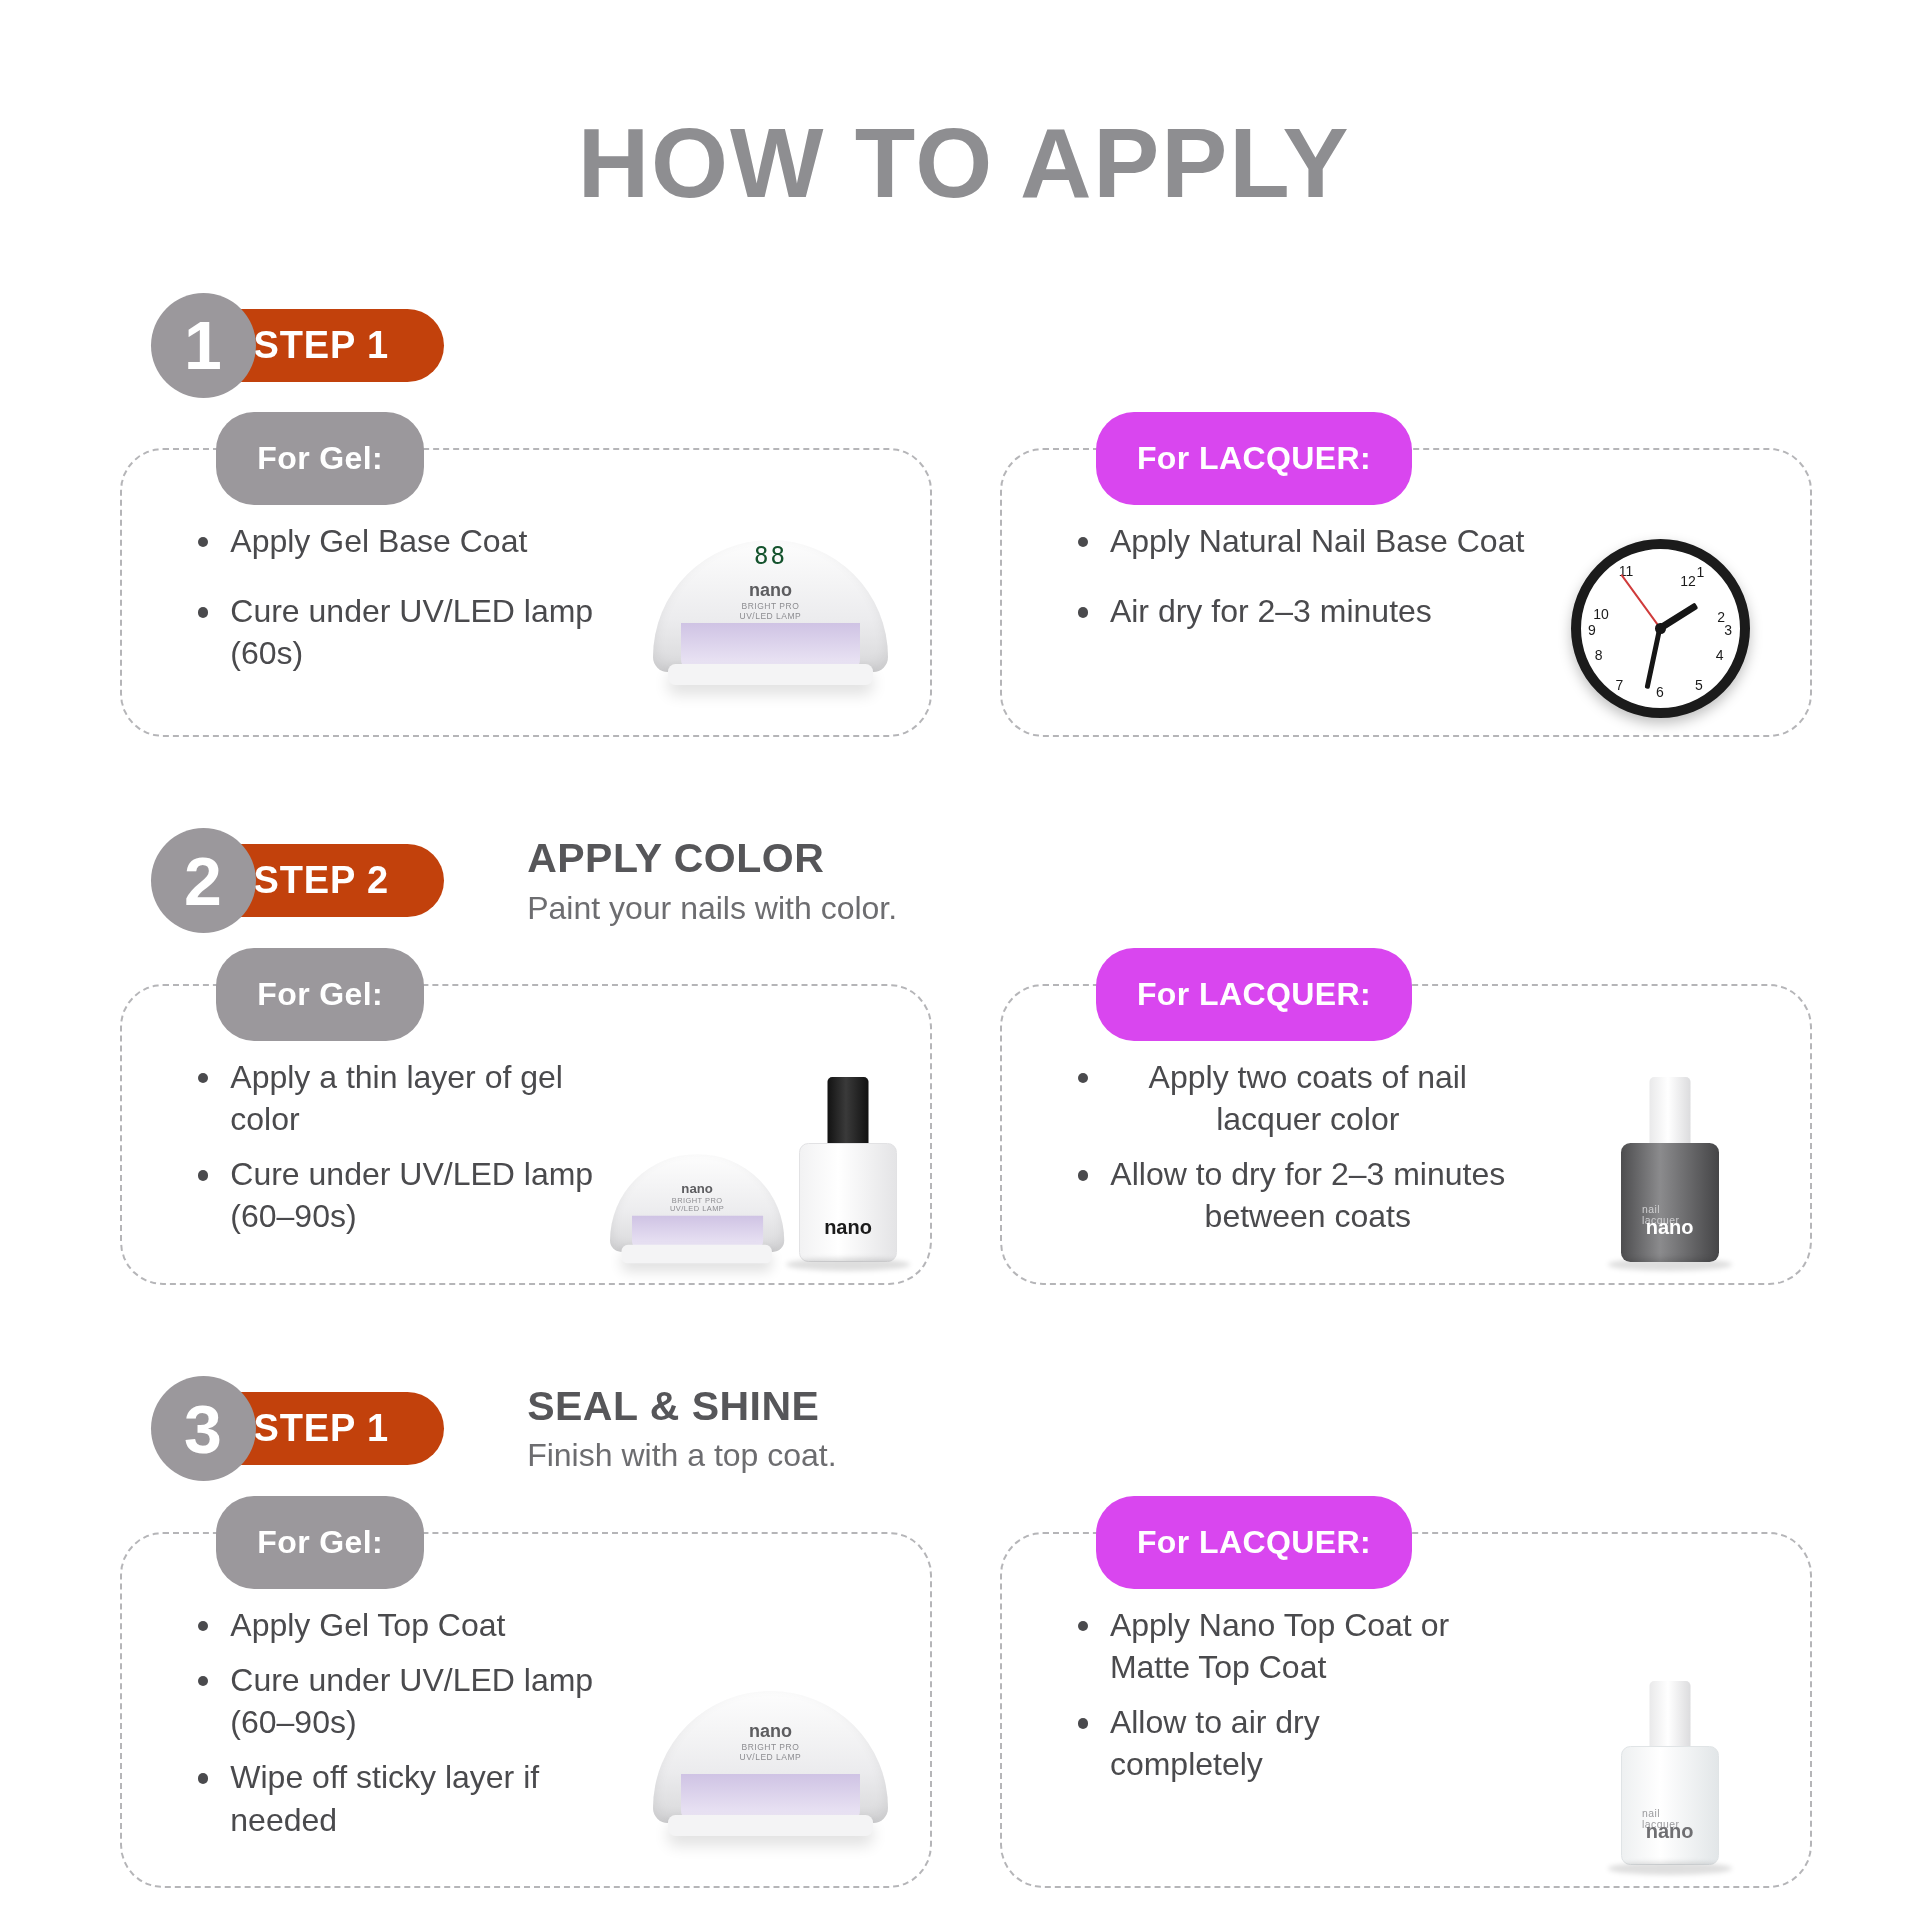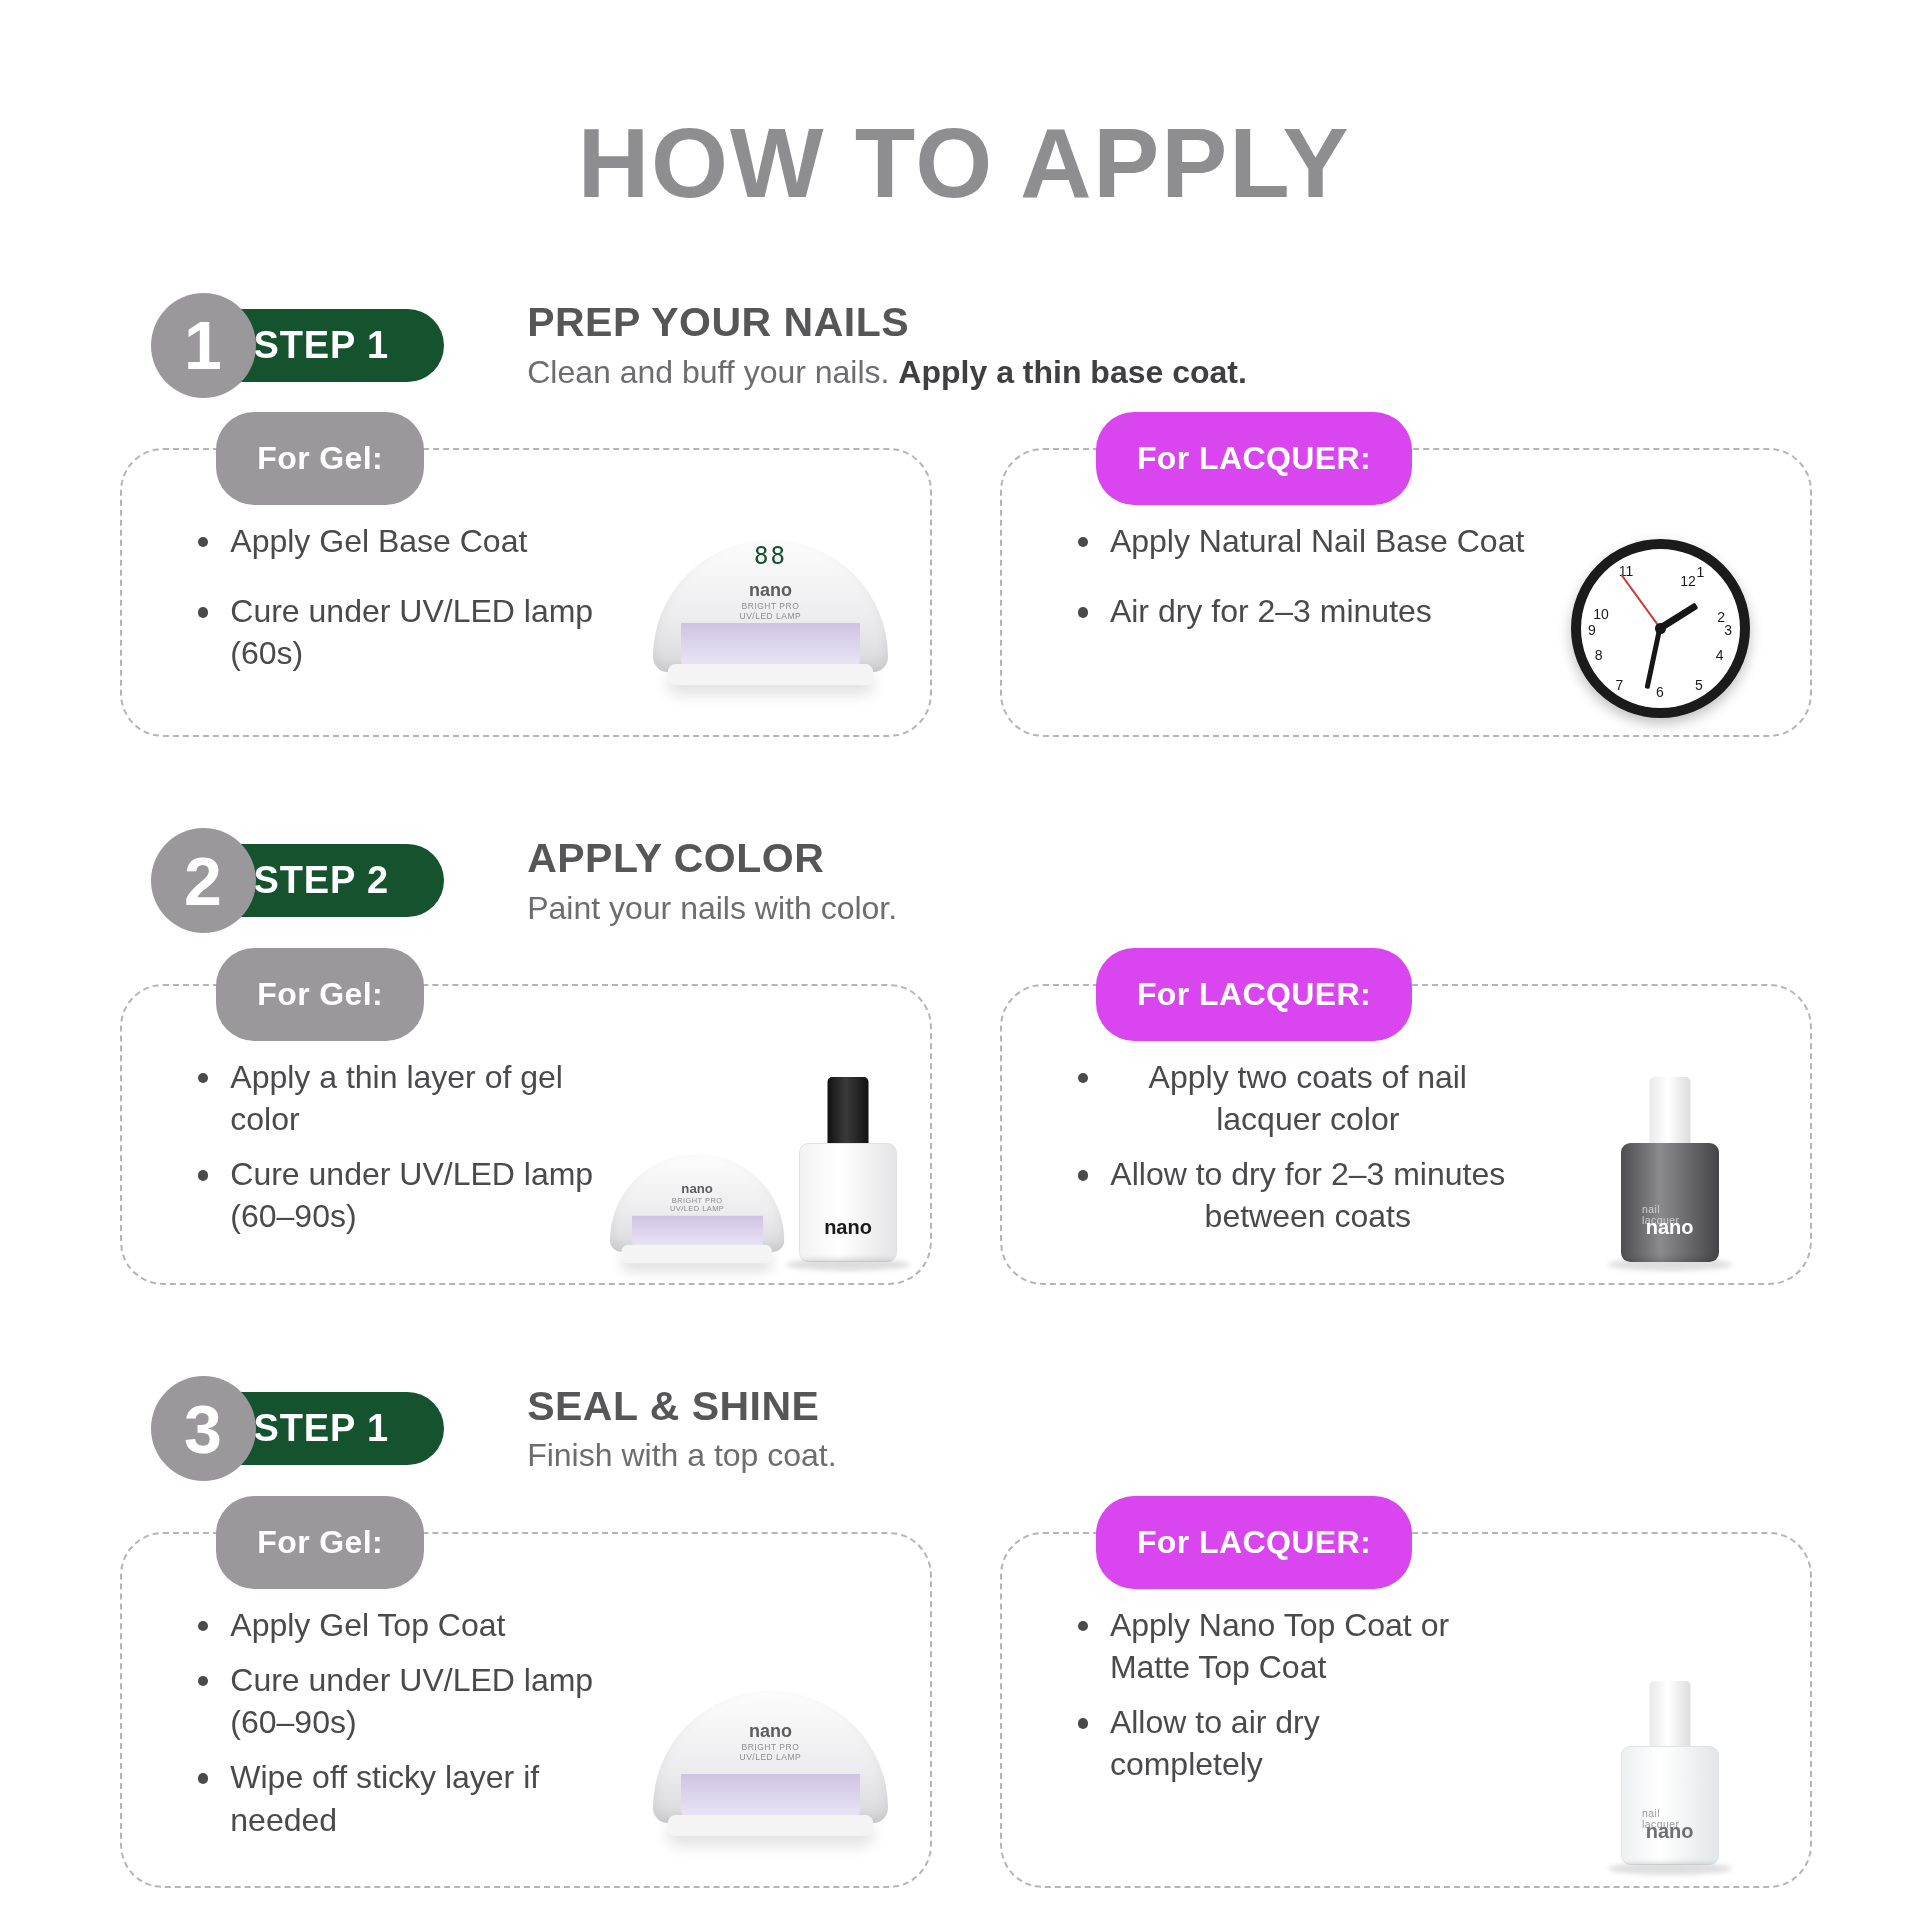--- a/index.html
+++ b/index.html
@@ -50,21 +50,21 @@
     font-weight: bold;
     display: flex;
     align-items: center;
     justify-content: center;
     flex: 0 0 auto;
     z-index: 3;
     position: relative;
     left: 34px;
   }
   .step-pill {
-    background: #14532d;
+    background: #c2410c;
     color: #ffffff;
     font-size: 38px;
     font-weight: bold;
     letter-spacing: 0.9px;
     height: 73px;
     border-radius: 38px;
     display: flex;
     align-items: center;
     padding: 0 55px 0 102px;
     margin-left: -70px;
@@ -237,24 +237,20 @@
 <body>
 
 <div class="page">
 
   <div class="title">HOW TO APPLY</div>
 
   <div class="step" style="margin-top:81px;">
     <div class="step-header">
       <div class="step-number-circle">1</div>
       <div class="step-pill">STEP 1</div>
-      <div class="step-text">
-        <div class="step-title">PREP YOUR NAILS</div>
-        <div class="step-sub"><span>Clean and buff your nails. </span><b>Apply a thin base coat.</b></div>
-      </div>
     </div>
 
     <div class="panels">
 
       <div class="panel">
         <div class="panel-tag tag-gel">For Gel:</div>
         <ul class="items spaced">
           <li>Apply Gel Base Coat</li>
           <li>Cure under UV/LED lamp (60s)</li>
         </ul>

